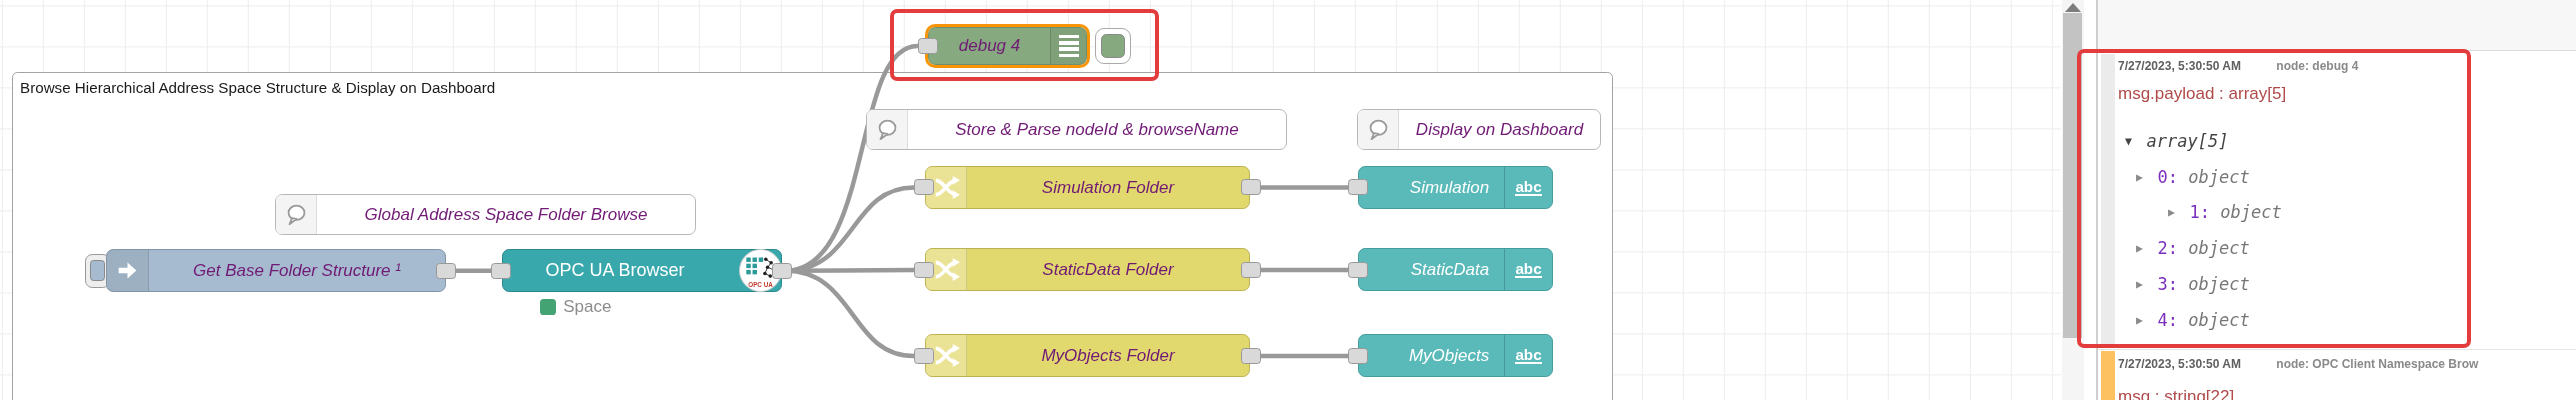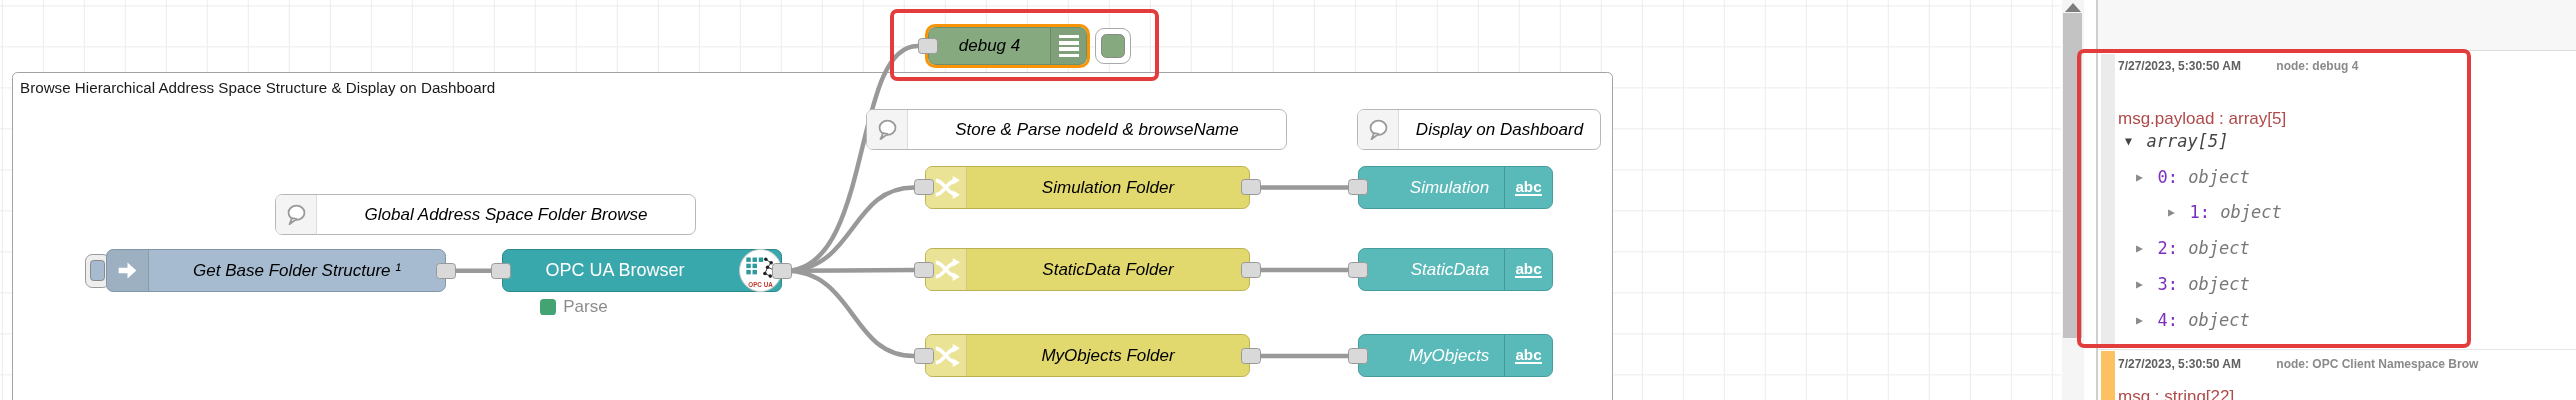--- a/index.html
+++ b/index.html
@@ -11,21 +11,21 @@
     background-image:linear-gradient(#ececec 0.9px,transparent 0.9px),linear-gradient(90deg,#ececec 0.9px,transparent 0.9px);
     background-size:41px 41px;background-position:1.8px 5.4px;}
   .group-box{position:absolute;background:#fff;border:1.8px solid #a3a3a3;border-radius:5.4px;box-sizing:border-box;}
   .group-label{position:absolute;font-size:15.2px;color:#1a1a1a;white-space:nowrap;}
 
   .wires{position:absolute;left:0;top:0;z-index:3;}
   .wires path{fill:none;stroke:#999;stroke-width:5;stroke-linecap:round;}
 
   .node{position:absolute;box-sizing:border-box;border-radius:7.2px;z-index:4;}
   .node-label{position:absolute;top:0;bottom:0;display:flex;align-items:center;justify-content:center;
-    font-style:italic;font-size:17px;color:#000000;white-space:nowrap;}
+    font-style:italic;font-size:17px;color:#701a75;white-space:nowrap;}
   .icon-region{position:absolute;top:0;bottom:0;box-sizing:border-box;display:flex;align-items:center;justify-content:center;}
   .port{position:absolute;width:20px;height:16px;background:#d9d9d9;border:1.8px solid #999;border-radius:3.6px;box-sizing:border-box;z-index:6;}
 
   .comment{position:absolute;height:41px;background:#fff;border:1.8px solid #b7b7b7;border-radius:7.2px;box-sizing:border-box;z-index:4;}
   .comment .icon-region{left:0;width:41px;background:#f4f4f4;border-right:0.9px solid #dcdcdc;border-radius:5.4px 0 0 5.4px;}
   .comment .node-label{left:41px;right:0;}
 
   .switch-node{background:#e2d96e;border:1.8px solid #bdb253;}
   .switch-node .icon-region{left:0;width:41px;background:rgba(255,255,255,0.28);border-right:0.9px solid rgba(0,0,0,0.12);border-radius:5.4px 0 0 5.4px;}
   .switch-node .node-label{left:41px;right:0;}
@@ -172,21 +172,21 @@
               <line x1="27" y1="24" x2="33" y2="27"></line>
           </g>
         </svg>
         <div class="opc-caption">OPC UA</div>
       </div>
     </div>
     <div class="port" style="left:491px;top:263px;"></div>
     <div class="port" style="left:772px;top:263px;"></div>
     <div class="status" style="left:540px;top:297px;">
       <div class="status-dot"></div>
-      <div class="status-text">Parse</div>
+      <div class="status-text">Space</div>
     </div>
 
     <div class="node debug-node" style="left:928px;top:27px;width:159px;height:38px;">
       <div class="node-label">debug 4</div>
       <div class="icon-region">
         <div class="hbar"></div>
           <div class="hbar"></div>
           <div class="hbar"></div>
           <div class="hbar"></div>
       </div>
@@ -280,21 +280,21 @@
   <div id="debug-panel">
     <div class="panel-top"></div>
     <div class="hline" style="left:0;right:0;top:50px;"></div>
 
     <div>
       <div class="msg-gutter" style="left:2.7px;top:54px;height:294px;background:#ebebeb;"></div>
       <div class="meta-line" style="left:20px;top:59px;">
         <span>7/27/2023, 5:30:50 AM</span>
         <span class="meta-node" style="padding-left:32px;">node: debug 4</span>
       </div>
-      <div class="msg-prop" style="left:20px;top:109px;">msg.payload : array[5]</div>
+      <div class="msg-prop" style="left:20px;top:84px;">msg.payload : array[5]</div>
 
       <div class="tree-row" style="left:27px;top:131px;">
         <span class="tw">▼</span><span class="troot">array[5]</span>
       </div>
       <div class="tree-row" style="left:38px;top:167px;">
         <span class="tw closed">▶</span><span class="tkey">0:</span> <span class="tval">object</span>
       </div>
       <div class="tree-row" style="left:38px;top:202px;padding-left:32px;">
         <span class="tw closed">▶</span><span class="tkey">1:</span> <span class="tval">object</span>
       </div>

